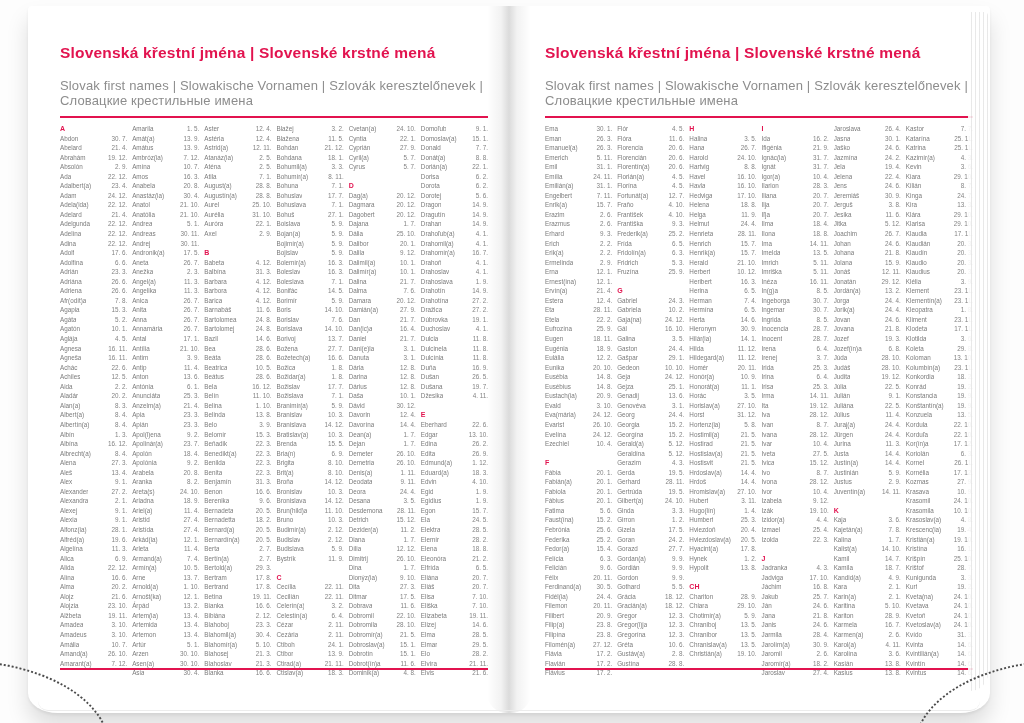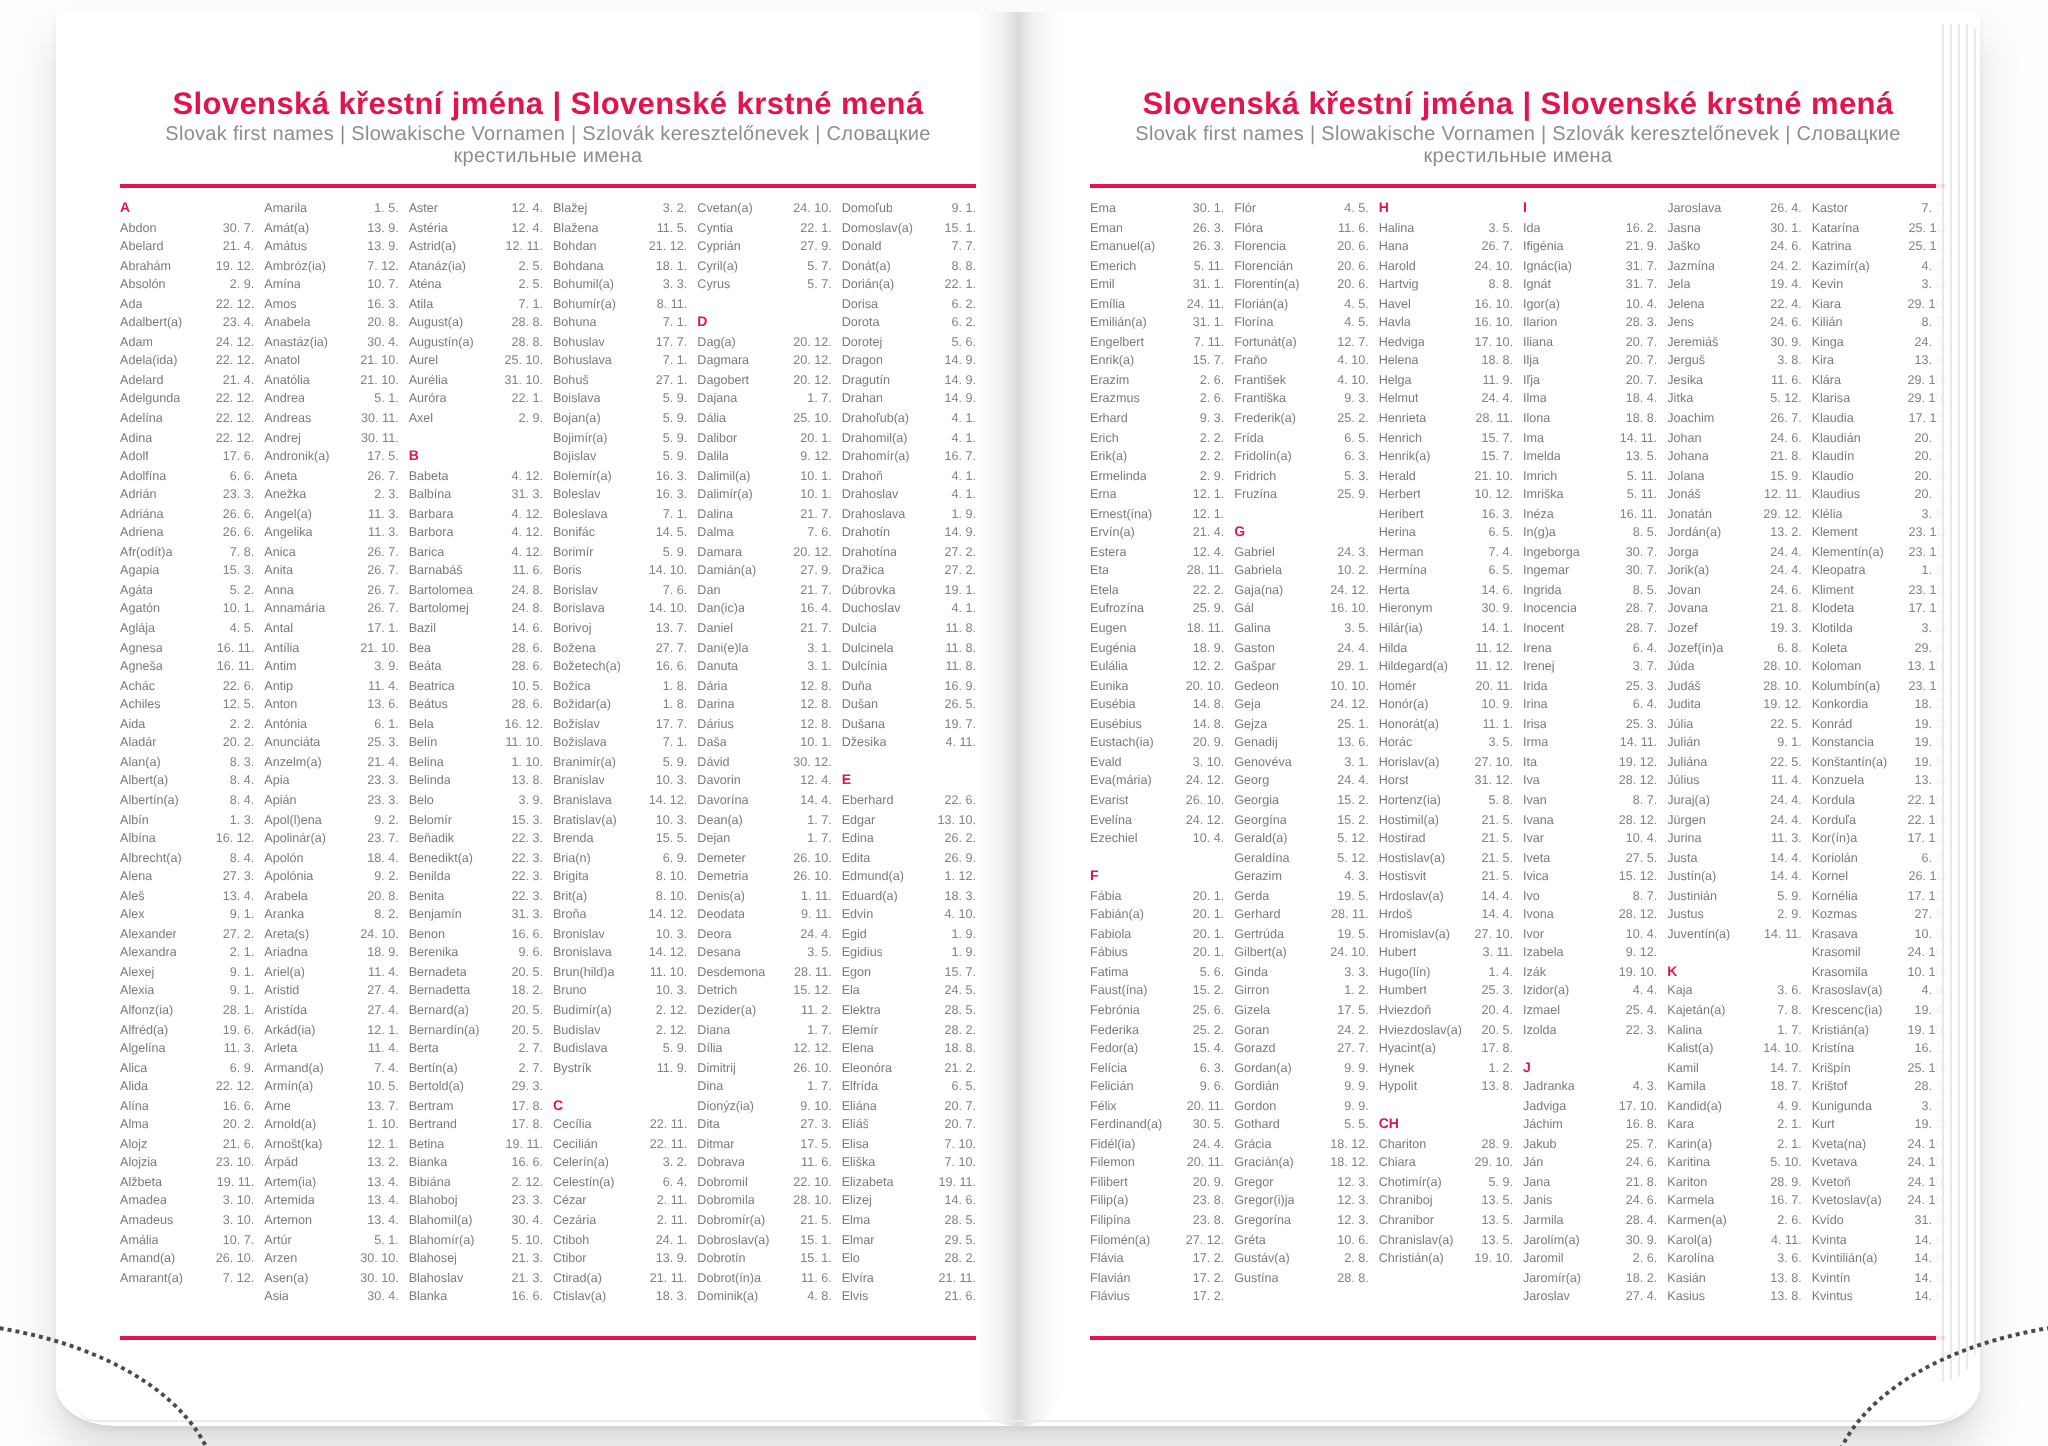--- a/index.html
+++ b/index.html
@@ -27,23 +27,23 @@
   .arc { position:absolute; width:300px; height:175px; border:2.5px dotted #4a4a4a;
          border-radius:50%; }
   .arc-left  { left:-190px;  bottom:-112px; }
   .arc-right { right:-190px; bottom:-112px; }
 
   
   .page { position:absolute; top:0; width:428px; height:700px; }
   .page-left  { left:32px; }
   .page-right { left:517px; }
 
-  .page-header { text-align:center; padding-top:38px; }
+  .page-header { text-align:left; padding-top:38px; }
   .page-title { font-size:15.5px; font-weight:bold; letter-spacing:.2px; color:#e2134f; }
-  .page-subtitle { font-size:10px; color:#8d8d8d; margin-top:0; letter-spacing:.15px; }
+  .page-subtitle { font-size:13px; color:#8d8d8d; margin-top:16px; letter-spacing:.15px; }
   .rule { height:2px; background:#e2134f; margin-top:8px; }
   .rule-bottom { position:absolute; left:0; right:0; top:662px; height:1.6px; background:#e2134f; }
 
   .columns { display:grid; grid-template-columns:repeat(6,1fr); column-gap:5px;
              margin-top:6px; }
   .col { min-width:0; }
   .row { display:flex; justify-content:space-between; align-items:baseline;
          height:9.55px; line-height:9.55px; font-size:6.3px; color:#7b7b7b;
          white-space:nowrap; }
   .row .nm { overflow:hidden; }

